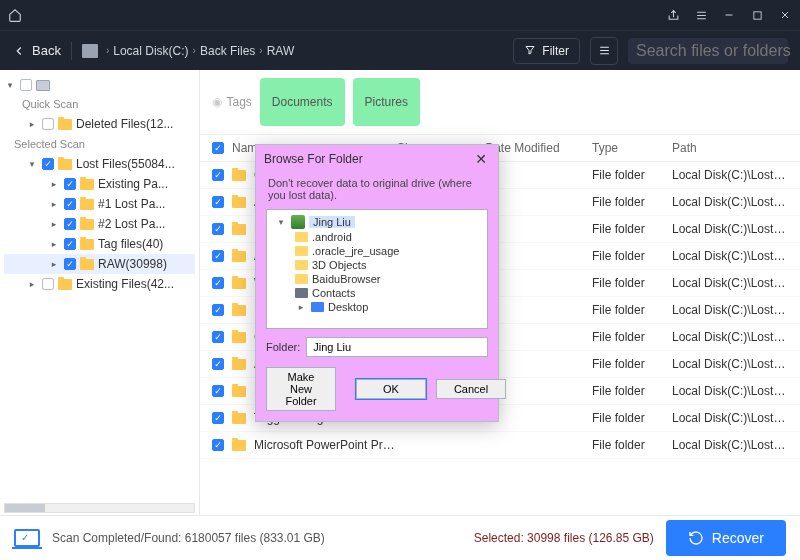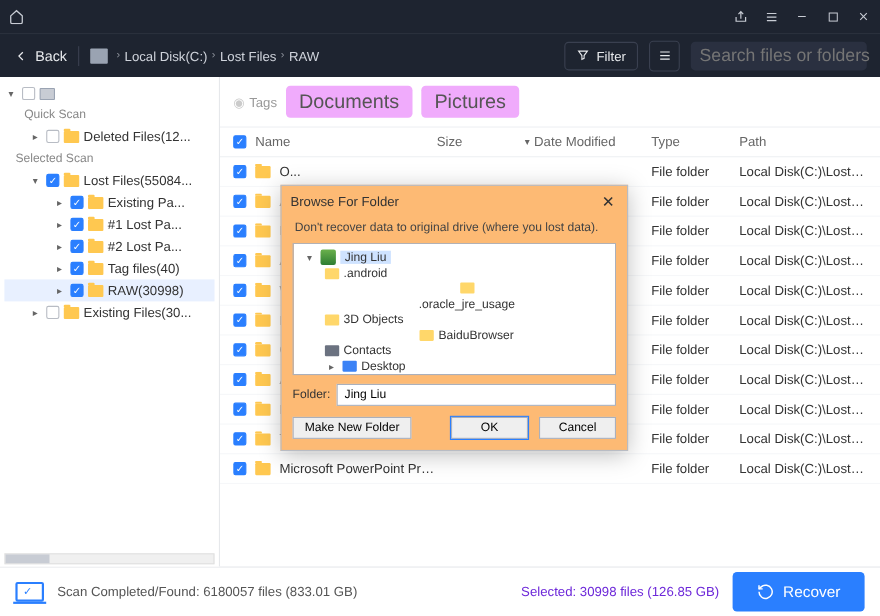--- a/index.html
+++ b/index.html
@@ -27,41 +27,41 @@
 .tw{width:12px;display:inline-flex;justify-content:center;font-size:9px;color:#666}
 .cb{width:12px;height:12px;border:1px solid #b8bcc4;border-radius:2px;display:inline-flex;align-items:center;justify-content:center;cursor:pointer;flex-shrink:0}
 .cb.checked{background:#2a7fff;border-color:#2a7fff;color:#fff;font-size:9px}
 .fold{width:14px;height:11px;background:#ffc850;border-radius:1px;display:inline-block;position:relative;flex-shrink:0}
 .fold::before{content:"";position:absolute;top:-2px;left:0;width:6px;height:2px;background:#ffc850;border-radius:1px 1px 0 0}
 .hdd{width:14px;height:11px;background:#c8ccd4;border:1px solid #9aa3b2;display:inline-block;flex-shrink:0;border-radius:1px}
 .side-label{padding:4px 6px;color:#888;font-size:11px}
 .content{flex:1;display:flex;flex-direction:column;overflow:hidden;position:relative}
 .tagbar{display:flex;align-items:center;gap:8px;padding:8px 12px;border-bottom:1px solid #eef0f3}
 .tagbar .lbl{color:#999;font-size:12px;display:flex;align-items:center;gap:4px}
-.chip{background:#f0abfc;border-radius:4px;padding:4px 12px;font-size:18px;color:#555;cursor:pointer}
+.chip{background:#86efac;border-radius:4px;padding:17px 12px;font-size:12px;color:#555;cursor:pointer}
 .cols{display:flex;align-items:center;padding:6px 12px;border-bottom:1px solid #eef0f3;font-size:12px;color:#666}
 .c-name{width:185px;display:flex;align-items:center;gap:8px}
 .c-size{width:80px}
 .c-date{width:115px;display:flex;align-items:center;gap:4px}
 .c-type{width:80px}
 .c-path{flex:1}
 .rows{flex:1;overflow-y:auto}
 .row{display:flex;align-items:center;padding:6px 12px;font-size:12px;border-bottom:1px solid #f6f7f9}
 .row .c-name{display:flex;align-items:center;gap:8px;overflow:hidden}
 .row .txt{white-space:nowrap;overflow:hidden;text-overflow:ellipsis}
 .ftr{height:45px;border-top:1px solid #e6e8eb;display:flex;align-items:center;padding:0 14px;gap:12px;font-size:12px;color:#555}
 .ftr .spacer{flex:1}
 .recover{background:#2a7fff;color:#fff;border:none;border-radius:4px;padding:10px 22px;font-size:14px;cursor:pointer;display:flex;align-items:center;gap:8px}
 .laptop{width:26px;height:18px;border:2px solid #2a7fff;border-radius:2px;position:relative}
 .laptop::after{content:"";position:absolute;bottom:-4px;left:-4px;right:-4px;height:2px;background:#2a7fff}
 .chk-in{position:absolute;top:3px;left:7px;color:#2a7fff;font-size:10px}
-.dim{color:#6d28d9}
-
-
-.modal{position:absolute;top:168px;left:255px;width:316px;background:#fdba74;border:1px solid #b8bcc4;box-shadow:0 4px 20px rgba(0,0,0,.25);font-size:11px}
+.dim{color:#7f1d1d}
+
+
+.modal{position:absolute;top:144px;left:255px;width:244px;background:#f0abfc;border:1px solid #b8bcc4;box-shadow:0 4px 20px rgba(0,0,0,.25);font-size:11px}
 .modal .mtitle{display:flex;justify-content:space-between;align-items:center;padding:6px 8px;font-size:12px;color:#333}
 .modal .closebtn{cursor:pointer;font-size:14px;width:18px;text-align:center}
 .modal .msg{padding:4px 12px 8px;color:#444}
 .tree-box{margin:0 10px;background:#fff;border:1px solid #aab0bc;height:120px;overflow-y:auto;padding:4px 6px;position:relative}
 .tree-box::-webkit-scrollbar{width:14px}
 .tree-box::-webkit-scrollbar-track{background:#f0f0f0;border-left:1px solid #ddd}
 .tree-box::-webkit-scrollbar-thumb{background:#c8ccd4;border:1px solid #aab0bc}
 .tb-row{display:flex;align-items:center;gap:4px;padding:1px 0;cursor:pointer}
 .tb-row.sel{background:#cfe3ff;display:inline-flex;padding:0 4px}
 .person-ico{width:14px;height:14px;background:linear-gradient(#6ab04c,#2e7d32);border-radius:2px;display:inline-block}
@@ -122,21 +122,21 @@
         <path d="M15 18l-6-6 6-6"></path>
       </svg>
     <span>Back</span>
   </div>
   <div class="vsep"></div>
   <div class="crumb">
     <span class="driveico"></span>
     <span class="chev">›</span>
     <span class="seg">Local Disk(C:)</span>
     <span class="chev">›</span>
-    <span class="seg">Lost Files</span>
+    <span class="seg">Back Files</span>
     <span class="chev">›</span>
     <span class="seg">RAW</span>
   </div>
   <div class="spacer"></div>
   <div class="btn-out">
     <svg width="12" height="12" viewBox="0 0 24 24" fill="none" stroke="#e8eaed" stroke-width="2">
         <path d="M4 5h16l-6 8v5l-4 2v-7z"></path>
       </svg>
     <span>Filter</span>
   </div>
@@ -202,21 +202,21 @@
     <div class="tree-row sel" style="padding-left:44px">
         <span class="tw">▸</span>
         <span class="cb checked">✓</span>
         <span class="fold"></span>
         <span>RAW(30998)</span>
       </div>
     <div class="tree-row" style="padding-left:22px">
         <span class="tw">▸</span>
         <span class="cb"></span>
         <span class="fold"></span>
-        <span>Existing Files(30...</span>
+        <span>Existing Files(42...</span>
       </div>
     <div class="scrollbar-bottom">
         <div class="scrollbar-thumb"></div>
       </div>
   </div>
 
   <div class="content">
     <div class="tagbar">
       <span class="lbl">
           <span style="opacity:.5">◉</span>
@@ -375,29 +375,29 @@
     <div class="tb-row" style="padding-left:2px">
         <span class="tw">▾</span>
         <span class="person-ico"></span>
         <span class="tb-row sel">Jing Liu</span>
       </div>
     <div id="tree-items">
         <div class="tb-row" style="padding-left: 22px;">
           <span class="fold-y"></span>
           <span>.android</span>
         </div>
-        <div class="tb-row" style="padding-left: 22px; flex-direction: column;">
+        <div class="tb-row" style="padding-left: 22px;">
           <span class="fold-y"></span>
           <span>.oracle_jre_usage</span>
         </div>
         <div class="tb-row" style="padding-left: 22px;">
           <span class="fold-y"></span>
           <span>3D Objects</span>
         </div>
-        <div class="tb-row" style="padding-left: 22px; justify-content: center;">
+        <div class="tb-row" style="padding-left: 22px;">
           <span class="fold-y"></span>
           <span>BaiduBrowser</span>
         </div>
         <div class="tb-row" style="padding-left: 22px;">
           <span class="fold-y" style="background:#6b7280"></span>
           <span>Contacts</span>
         </div>
         <div class="tb-row" style="padding-left: 22px;">
           <span class="tw">▸</span>
           <span class="disp-ico"></span>

